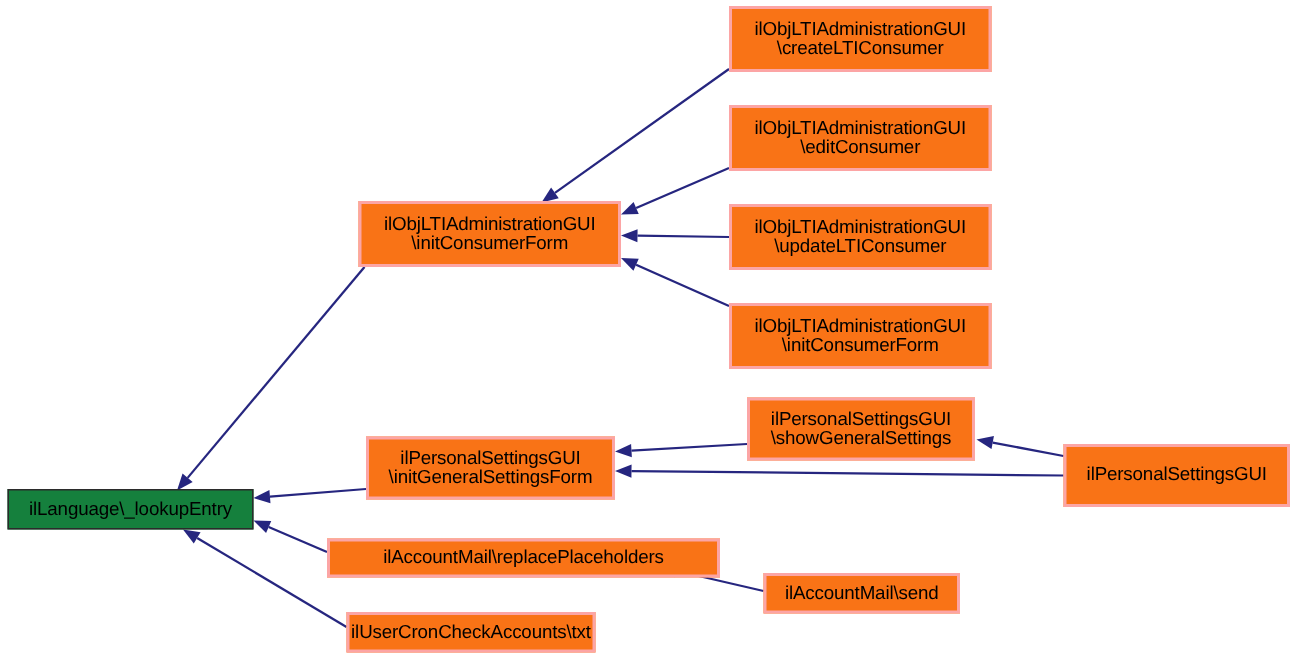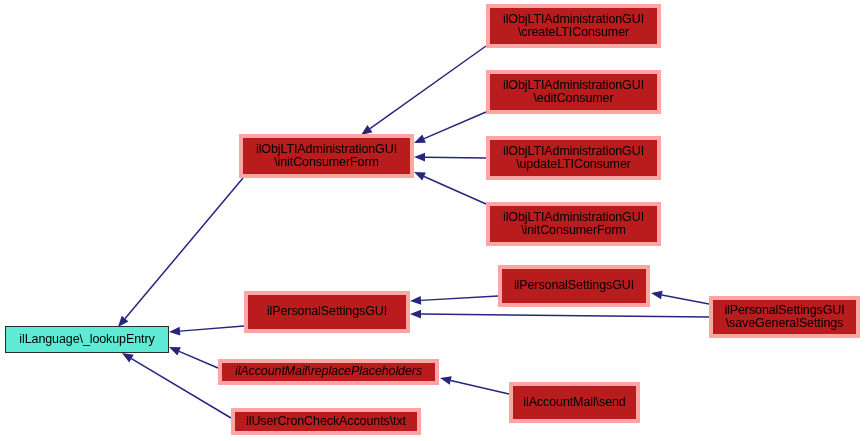--- a/index.html
+++ b/index.html
@@ -21,35 +21,35 @@
   #edge-layer {
     position: absolute;
     left: 0;
     top: 0;
     width: 865px;
     height: 441px;
   }
   .gnode {
     position: absolute;
     box-sizing: border-box;
-    border: 4px solid #fca5a5;
-    background: #b91c1c;
+    border: 2px solid #fca5a5;
+    background: #f97316;
     color: #000000;
     font-size: 12.5px;
     line-height: 1.05;
     text-align: center;
     display: flex;
     flex-direction: column;
     align-items: center;
     justify-content: center;
     white-space: pre;
     letter-spacing: -0.1px;
   }
   .gnode.highlight {
-    background: #5eead4;
+    background: #15803d;
     border: 1px solid #2b2b2b;
   }
   .gnode .ln {
     display: block;
   }
 </style>
 </head>
 <body>
 
 <div id="graph-canvas">
@@ -83,21 +83,21 @@
       </g>
   </svg>
 
   <div id="nodes-layer">
       <div class="gnode highlight" style="left: 5px; top: 326px; width: 164px; height: 27px;"><span class="ln">ilLanguage\_lookupEntry</span></div>
       <div class="gnode" style="left: 239px; top: 134px; width: 175px; height: 44px;"><span class="ln">ilObjLTIAdministrationGUI</span><span class="ln">\initConsumerForm</span></div>
       <div class="gnode" style="left: 486px; top: 4px; width: 175px; height: 44px;"><span class="ln">ilObjLTIAdministrationGUI</span><span class="ln">\createLTIConsumer</span></div>
       <div class="gnode" style="left: 486px; top: 70px; width: 175px; height: 44px;"><span class="ln">ilObjLTIAdministrationGUI</span><span class="ln">\editConsumer</span></div>
       <div class="gnode" style="left: 486px; top: 136px; width: 175px; height: 44px;"><span class="ln">ilObjLTIAdministrationGUI</span><span class="ln">\updateLTIConsumer</span></div>
       <div class="gnode" style="left: 486px; top: 202px; width: 175px; height: 44px;"><span class="ln">ilObjLTIAdministrationGUI</span><span class="ln">\initConsumerForm</span></div>
-      <div class="gnode" style="left: 244px; top: 291px; width: 166px; height: 42px;"><span class="ln">ilPersonalSettingsGUI</span></div>
-      <div class="gnode" style="left: 498px; top: 265px; width: 152px; height: 42px;"><span class="ln">ilPersonalSettingsGUI</span></div>
-      <div class="gnode" style="left: 709px; top: 296px; width: 151px; height: 42px;"><span class="ln">ilPersonalSettingsGUI</span><span class="ln">\saveGeneralSettings</span></div>
-      <div class="gnode" style="left: 218px; top: 359px; width: 221px; height: 26px; font-style: italic;"><span class="ln">ilAccountMail\replacePlaceholders</span></div>
-      <div class="gnode" style="left: 509px; top: 382px; width: 131px; height: 41px;"><span class="ln">ilAccountMail\send</span></div>
-      <div class="gnode" style="left: 231px; top: 408px; width: 190px; height: 27px;"><span class="ln">ilUserCronCheckAccounts\txt</span></div>
+      <div class="gnode" style="left: 244px; top: 291px; width: 166px; height: 42px;"><span class="ln">ilPersonalSettingsGUI</span><span class="ln">\initGeneralSettingsForm</span></div>
+      <div class="gnode" style="left: 498px; top: 265px; width: 152px; height: 42px;"><span class="ln">ilPersonalSettingsGUI</span><span class="ln">\showGeneralSettings</span></div>
+      <div class="gnode" style="left: 709px; top: 296px; width: 151px; height: 42px;"><span class="ln">ilPersonalSettingsGUI</span></div>
+      <div class="gnode" style="left: 218px; top: 359px; width: 262px; height: 26px;"><span class="ln">ilAccountMail\replacePlaceholders</span></div>
+      <div class="gnode" style="left: 509px; top: 382px; width: 131px; height: 27px;"><span class="ln">ilAccountMail\send</span></div>
+      <div class="gnode" style="left: 231px; top: 408px; width: 166px; height: 27px;"><span class="ln">ilUserCronCheckAccounts\txt</span></div>
     </div>
 
 </div>
 
 </body></html>

